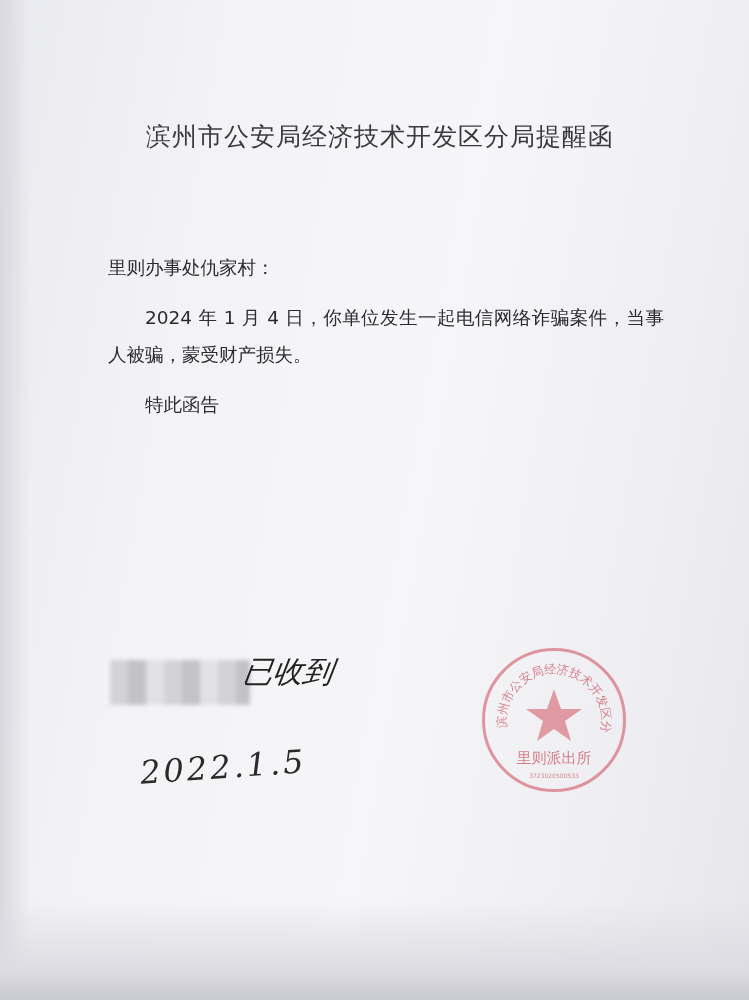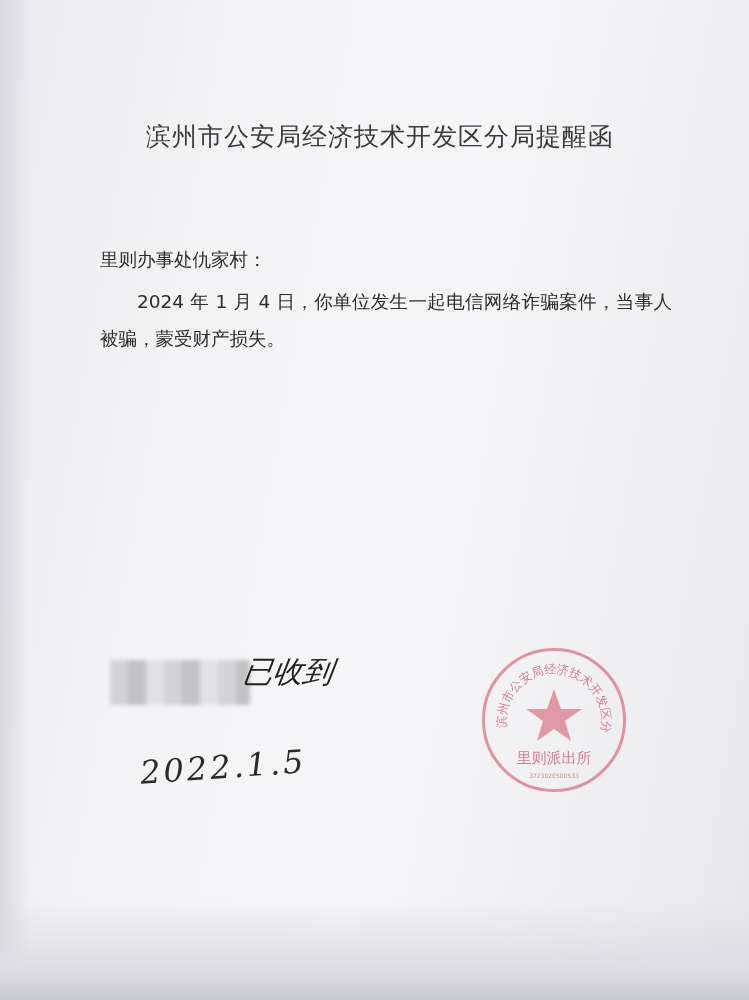--- a/index.html
+++ b/index.html
@@ -3,21 +3,21 @@
 <meta charset="utf-8">
 <style>
   html,body{margin:0;padding:0;}
   body{width:749px;height:1000px;overflow:hidden;background:#8a8a8c;position:relative;font-family:"DejaVu Sans",sans-serif;}
   .page{position:absolute;left:0;top:0;width:749px;height:1000px;
     background:linear-gradient(100deg,#e9eaef 0%,#f3f3f6 25%,#f6f6f8 55%,#efeff3 80%,#e6e6eb 100%);}
   .shadow-left{position:absolute;left:0;top:0;width:30px;height:1000px;background:linear-gradient(90deg,#d8d8de,transparent);}
   .bottom-fold{position:absolute;left:0;top:900px;width:749px;height:100px;background:linear-gradient(180deg,transparent,#dcdce2 70%,#c9c9d0);}
   .title{position:absolute;left:130px;top:120px;width:500px;text-align:center;font-family:"DejaVu Serif",serif;font-size:25px;color:#3a3a3c;letter-spacing:1px;}
   .body-text{position:absolute;left:96px;top:237px;width:580px;font-size:18.5px;line-height:37.5px;color:#2c2c2e;}
-  .body-text p{margin:4px;text-align:justify;}
+  .body-text p{margin:12px;text-align:justify;}
   .indent{text-indent:37px;}
   .blur{position:absolute;left:110px;top:660px;width:140px;height:45px;
     background:repeating-linear-gradient(90deg,#d0d0d4 0 18px,#bdbdc2 18px 36px,#e0e0e3 36px 54px);filter:blur(2px);opacity:.9;}
   .sig{position:absolute;left:243px;top:652px;font-family:"DejaVu Serif",serif;font-style:italic;font-size:30px;color:#222;transform:skew(-8deg);}
   .handdate{position:absolute;left:140px;top:748px;font-family:"DejaVu Serif",serif;font-style:italic;font-size:32px;color:#2a2a2a;letter-spacing:3px;transform:rotate(-4deg);}
   .date{position:absolute;left:436px;top:706px;font-size:18px;color:#2a2a2a;}
   .seal{position:absolute;left:482px;top:648px;width:138px;height:138px;border-radius:50%;border:3px solid rgba(212,96,110,.75);opacity:.85;}
   .seal svg{position:absolute;left:0;top:0;}
 </style>
 </head>
@@ -25,20 +25,21 @@
 
 <div class="page">
   <div class="shadow-left"></div>
   <div class="bottom-fold"></div>
 
   <div class="title">滨州市公安局经济技术开发区分局提醒函</div>
 
   <div class="body-text">
     <p>里则办事处仇家村：</p>
     <p class="indent">2024 年 1 月 4 日，你单位发生一起电信网络诈骗案件，当事人被骗，蒙受财产损失。</p>
+    <p class="indent">特此函告</p>
   </div>
 
   <div class="blur"></div>
   <div class="sig">已收到</div>
   <div class="handdate">2022.1.5</div>
 
   <div class="seal">
     <svg width="138" height="138" viewBox="0 0 138 138">
       <polygon points="69,38 76,58 97,58 80,70 86,90 69,78 52,90 58,70 41,58 62,58" fill="rgba(212,96,110,.7)"></polygon>
       <text x="69" y="112" text-anchor="middle" font-family="DejaVu Serif, serif" font-size="15" fill="rgba(200,80,95,.85)">里则派出所</text>

